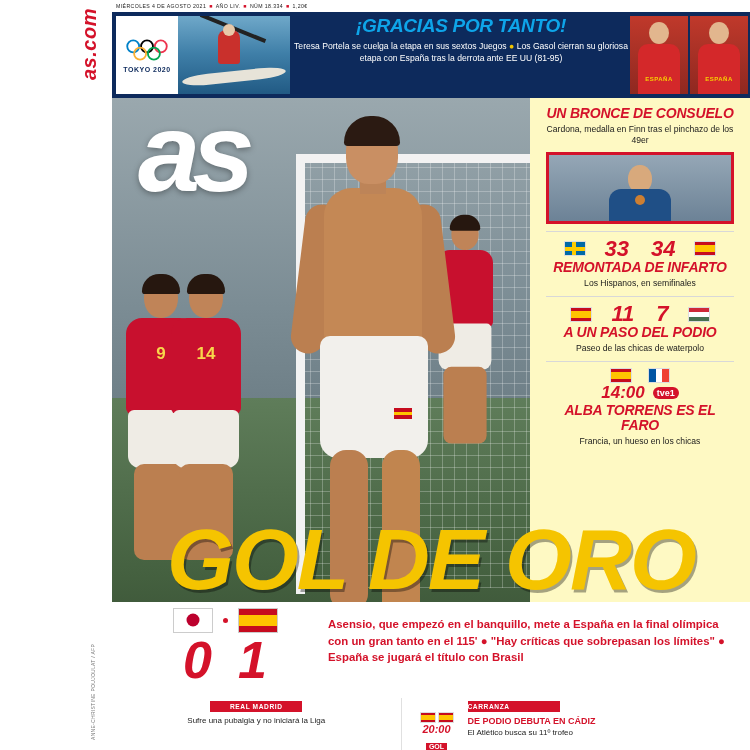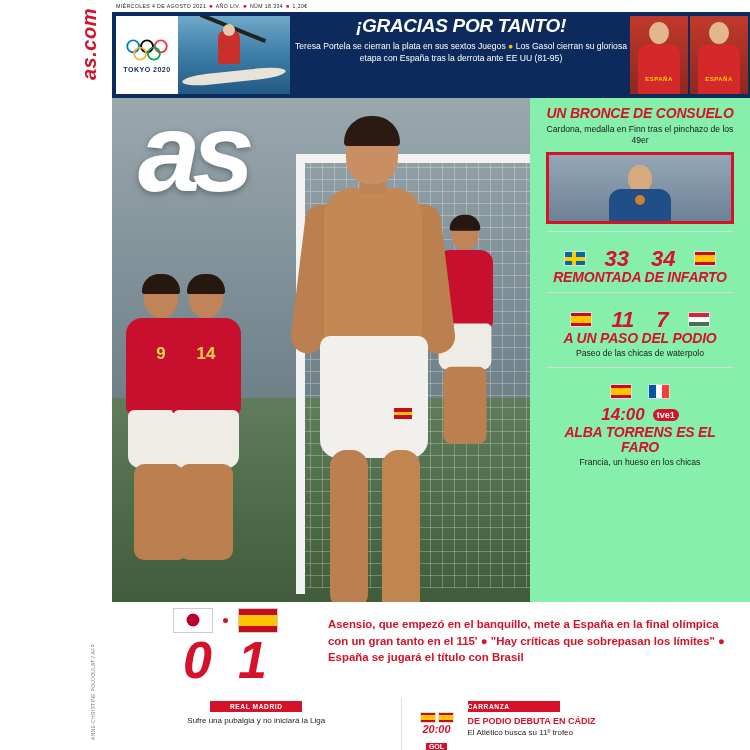--- a/index.html
+++ b/index.html
@@ -144,21 +144,21 @@
   .banner-text {
     position: absolute;
     left: 182px; top: 4px;
     right: 122px;
     color: #ffffff;
   }
   .banner-head {
     font-size: 19px;
     font-weight: bold;
     font-style: italic;
-    color: #ffffff;
+    color: #0ea5e9;
     letter-spacing: -0.3px;
     line-height: 1.05;
     text-align: center;
   }
   .banner-sub {
     font-size: 8.6px;
     line-height: 1.35;
     margin-top: 5px;
     text-align: center;
     font-weight: normal;
@@ -466,21 +466,21 @@
     line-height: 1.45;
     color: #d4122a;
     font-weight: bold;
   }
 
   
   .rail {
     position: absolute;
     left: 418px; top: 98px;
     width: 220px; height: 600px;
-    background: #86efac;
+    background: #fef9c3;
     box-sizing: border-box;
     padding: 0 16px;
     z-index: 4;
   }
   .rail-item { text-align: center; }
   .rail-kicker {
     font-size: 14px;
     font-weight: bold;
     font-style: italic;
     color: #d4122a;
@@ -525,21 +525,21 @@
     transform: translateX(-50%);
     width: 10px; height: 10px;
     border-radius: 50%;
     background: #cd7f32;
   }
   .scorebar {
     display: flex;
     align-items: center;
     justify-content: center;
     gap: 16px;
-    margin-top: 16px;
+    margin-top: 6px;
   }
   .mini-flag {
     width: 22px; height: 15px;
     border: 1px solid #ddd;
     box-sizing: border-box;
   }
   .mf-se { background: #006aa7; position: relative; }
   .mf-se::before { content:""; position:absolute; left:7px; top:0; width:4px; height:100%; background:#fecc00; }
   .mf-se::after { content:""; position:absolute; left:0; top:5px; width:100%; height:4px; background:#fecc00; }
   .mf-es { background: linear-gradient(180deg,#c60b1e 25%,#ffc400 25% 75%,#c60b1e 75%); }
@@ -551,21 +551,20 @@
     font-style: italic;
     color: #d4122a;
     line-height: 1;
     padding: 0 3px;
   }
   .timeblock {
     display: flex;
     align-items: center;
     justify-content: center;
     gap: 8px;
-    margin-top: 6px;
   }
   .timeval {
     font-size: 17px;
     font-weight: bold;
     font-style: italic;
     color: #d4122a;
   }
   .chan {
     font-size: 9px;
     font-weight: bold;
@@ -679,21 +678,21 @@
       <div class="kayak-photo">
         <div class="paddle"></div>
         <div class="boat"></div>
         <div class="athlete"></div>
         <div class="head"></div>
       </div>
 
       <div class="banner-text">
         <div class="banner-head">¡GRACIAS POR TANTO!</div>
         <div class="banner-sub">
-          <span>Teresa Portela se cierran la plata en sus sextos Juegos</span>
+          <span>Teresa Portela se cuelga la etapa en sus sextos Juegos</span>
           <span class="bullet">●</span>
           <span>Los Gasol cierran su gloriosa etapa con España tras la derrota ante EE UU (81-95)</span>
         </div>
       </div>
 
       <div class="banner-photos">
         <div class="bphoto">
           <div class="bhead"></div>
           <div class="btorso"></div>
           <div class="blabel">ESPAÑA</div>
@@ -748,20 +747,21 @@
         <div class="shorts"></div>
         <div class="flagpatch"></div>
         <div class="legL"></div>
         <div class="legR"></div>
         <div class="bootR"></div>
       </div>
 
       <div class="asmast">as</div>
     </div>
 
+    <div class="goldeoro">GOL DE ORO</div>
 
     <div class="bottomblock">
       <div class="scorebox">
         <div class="flagrow">
           <div class="flag flag-jp"></div>
           <div class="vsdot"></div>
           <div class="flag flag-es"></div>
         </div>
         <div class="scoreline">
           <span>0</span>
@@ -786,20 +786,21 @@
       <div class="rail-div"></div>
 
       <div class="rail-item">
         <div class="scorebar">
           <div class="mini-flag mf-se"></div>
           <span class="scorenum">33</span>
           <span class="scorenum">34</span>
           <div class="mini-flag mf-es"></div>
         </div>
         <div class="rail-kicker">REMONTADA DE INFARTO</div>
+        <div class="rail-sub">Los Hispanos, en semifinales</div>
       </div>
 
       <div class="rail-div"></div>
 
       <div class="rail-item">
         <div class="scorebar">
           <div class="mini-flag mf-es"></div>
           <span class="scorenum">11</span>
           <span class="scorenum">7</span>
           <div class="mini-flag mf-hu"></div>

